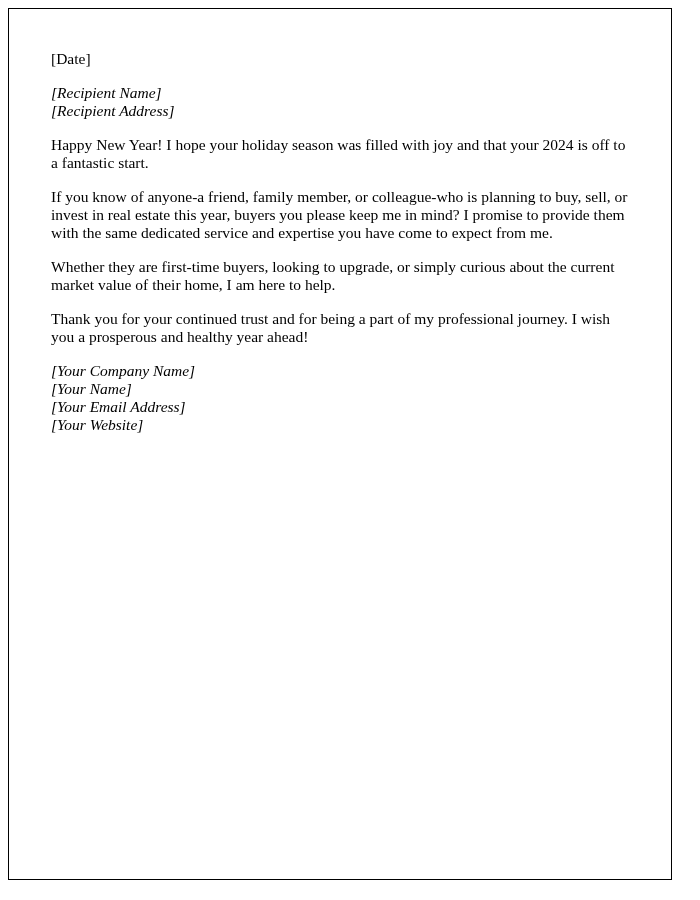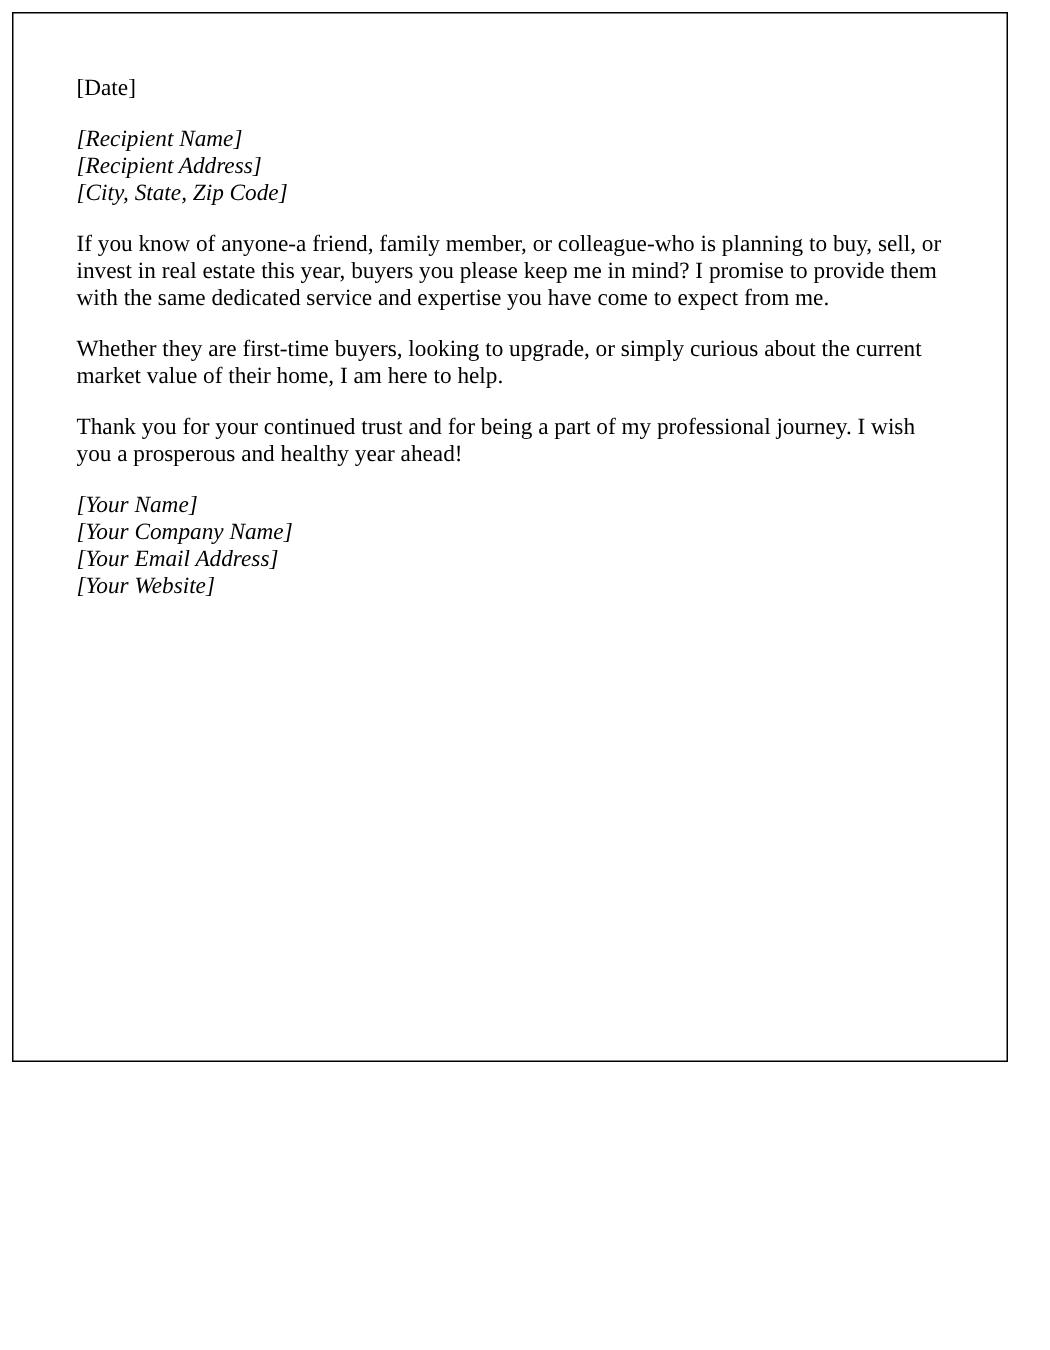--- a/index.html
+++ b/index.html
@@ -8,21 +8,21 @@
     height: 900px;
     background: #ffffff;
     font-family: "Liberation Serif", "DejaVu Serif", serif;
     color: #000000;
   }
   .page {
     position: absolute;
     left: 8px;
     top: 8px;
     width: 664px;
-    height: 700px;
+    height: 872px;
     background: #ffffff;
     border: 1px solid #000000;
     padding: 41px 42px 0 42px;
   }
   .letter {
     font-size: 15.5px;
     line-height: 18px;
   }
   .block { margin-bottom: 16px; }
   .para  { margin-bottom: 16px; }
@@ -32,30 +32,30 @@
 <body>
 
 <div class="page">
   <div class="letter">
 
     <div class="block">[Date]</div>
 
     <div class="block">
       <div class="line">[Recipient Name]</div>
       <div class="line">[Recipient Address]</div>
-      <div class="line">[City, State, Zip Code]</div>
     </div>
 
 
+    <p class="para">Happy New Year! I hope your holiday season was filled with joy and that your 2024 is off to a fantastic start.</p>
     <p class="para">If you know of anyone-a friend, family member, or colleague-who is planning to buy, sell, or invest in real estate this year, buyers you please keep me in mind? I promise to provide them with the same dedicated service and expertise you have come to expect from me.</p>
     <p class="para">Whether they are first-time buyers, looking to upgrade, or simply curious about the current market value of their home, I am here to help.</p>
     <p class="para">Thank you for your continued trust and for being a part of my professional journey. I wish you a prosperous and healthy year ahead!</p>
 
 
     <div class="block">
+      <div class="line">[Your Company Name]</div>
       <div class="line">[Your Name]</div>
-      <div class="line">[Your Company Name]</div>
       <div class="line">[Your Email Address]</div>
       <div class="line">[Your Website]</div>
     </div>
 
   </div>
 </div>
 
 </body></html>

